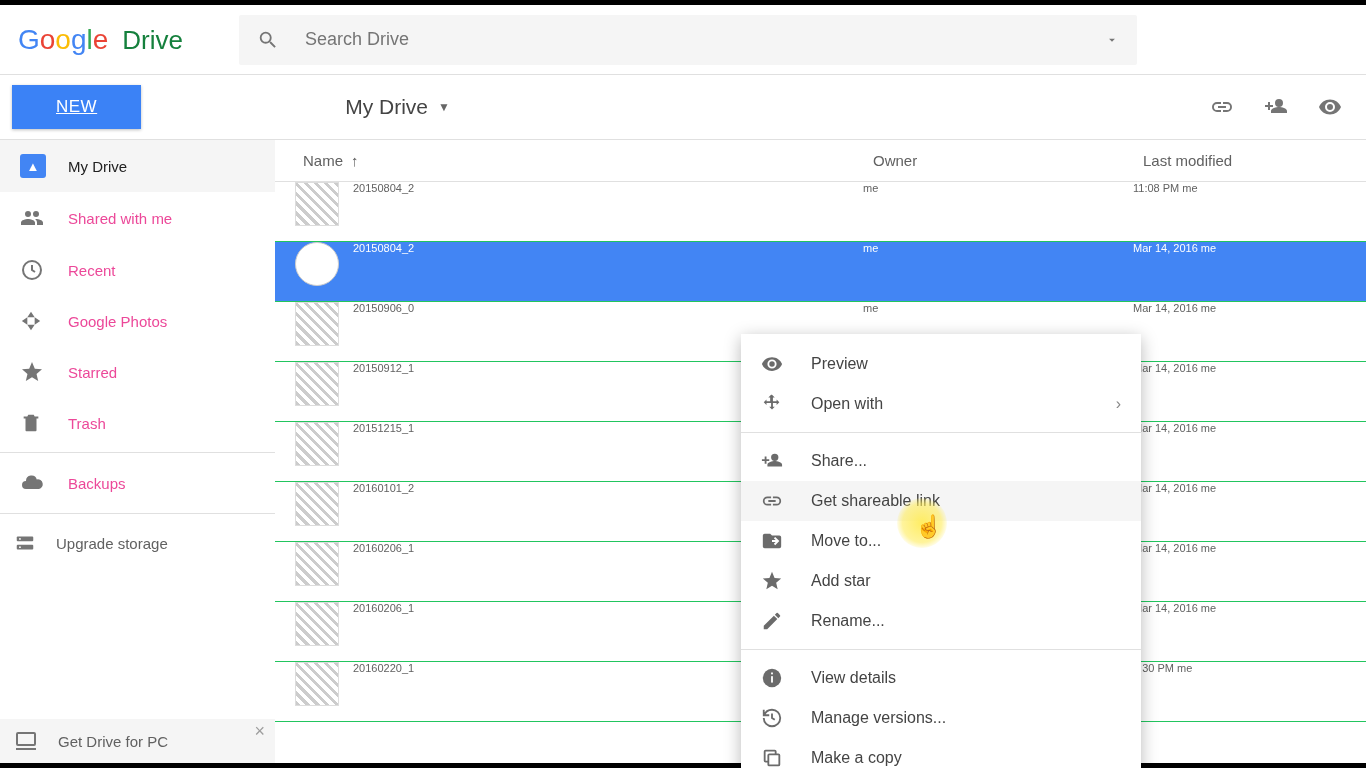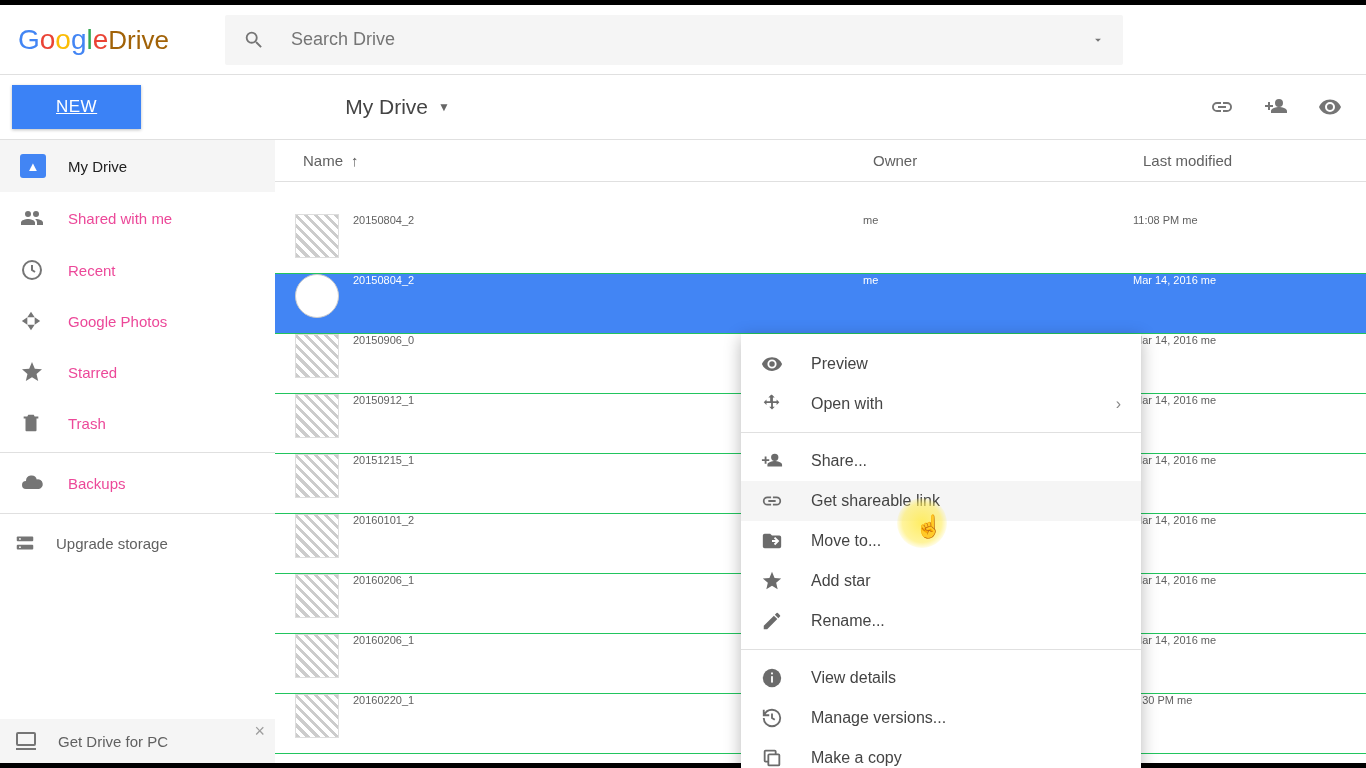--- a/index.html
+++ b/index.html
@@ -7,21 +7,21 @@
   .black-bar { background: #000; height: 5px; width: 100%; }
   .header { display: flex; align-items: center; height: 70px; padding: 0 12px; border-bottom: 1px solid #e0e0e0; }
   .logo { display: flex; align-items: baseline; padding: 0 6px; }
   .logo-g { font-size: 28px; font-weight: 500; }
   .logo-g .c1 { color: #4285F4; }
   .logo-g .c2 { color: #EA4335; }
   .logo-g .c3 { color: #FBBC05; }
   .logo-g .c4 { color: #4285F4; }
   .logo-g .c5 { color: #34A853; }
   .logo-g .c6 { color: #EA4335; }
-  .logo-drive { color: #a16207; font-size: 26px; font-weight: 300; margin-left: 0; }
+  .logo-drive { color: #15803d; font-size: 26px; font-weight: 300; margin-left: 14px; }
   .search-container { margin-left: 50px; display: flex; align-items: center; background: #f5f5f5; height: 50px; width: 898px; border-radius: 2px; padding: 0 18px; }
   .search-icon { color: #757575; margin-right: 26px; }
   .search-input { border: none; background: transparent; font-size: 18px; color: #757575; outline: none; flex: 1; }
   .search-input::placeholder { color: #757575; }
   .search-dd { color: #757575; }
   .toolbar { display: flex; align-items: center; height: 64px; padding: 0 24px 0 12px; }
   .new-btn { background: #3b82f6; color: #fff; border: none; font-size: 17px; font-weight: 500; letter-spacing: 0.5px; padding: 12px 44px; cursor: pointer; box-shadow: 0 1px 3px rgba(0,0,0,0.25); text-decoration: underline; }
   .breadcrumb { margin-left: 204px; display: flex; align-items: center; color: #444; font-size: 21px; cursor: pointer; }
   .breadcrumb .dd { margin-left: 10px; color: #666; font-size: 12px; }
   .toolbar-right { margin-left: auto; display: flex; gap: 30px; color: #757575; }
@@ -30,21 +30,21 @@
   .sidebar { width: 275px; display: flex; flex-direction: column; background: #fff; }
   .nav-item { display: flex; align-items: center; padding: 14px 20px; gap: 22px; color: #ec4899; font-size: 15px; cursor: pointer; }
   .nav-item.active { background: #f5f5f5; color: #212121; font-weight: 500; }
   .nav-item .nic { width: 26px; text-align: center; color: #616161; }
   .nav-item.active .nic { }
   .nav-sep { border-top: 1px solid #e0e0e0; margin: 4px 0; }
   .sidebar .quota { color: #9e9e9e; font-size: 14px; padding: 14px 14px; }
   .sidebar .upgrade { display: flex; align-items: center; gap: 20px; padding: 14px 14px; color: #616161; font-size: 15px; cursor: pointer; }
   .sidebar .bottom-promo { margin-top: auto; background: #f5f5f5; display: flex; align-items: center; padding: 10px 14px; color: #616161; font-size: 15px; position: relative; }
   .bottom-promo .x { position: absolute; right: 10px; top: 2px; color: #9e9e9e; cursor: pointer; font-size: 18px; }
-  .content { flex: 1; display: flex; flex-direction: column; position: relative; gap: 32px; }
+  .content { flex: 1; display: flex; flex-direction: column; position: relative; }
   .cols { display: flex; align-items: center; padding: 12px 28px; color: #616161; font-size: 15px; font-weight: 500; border-bottom: 1px solid #e0e0e0; }
   .cols .cname { width: 570px; display:flex; align-items:center; gap:8px;}
   .cols .cowner { width: 270px; }
   .row { display: flex; align-items: flex-start; height: 60px; padding: 0 20px; border-bottom: 1px solid #22c55e; color: #616161; font-size: 11px; }
   .row .thumb { width: 44px; height: 44px; background: repeating-linear-gradient(45deg, #ccc 0 3px, #fff 3px 7px); margin-right: 14px; border:1px solid #ddd; }
   .row .thumb.round { border-radius: 50%; background: #fff; border: 1px solid #ccc; }
   .row .fname { width: 510px; white-space: nowrap; overflow: hidden; }
   .row .owner { width: 270px; }
   .row.selected { background: #4285F4; color: #fff; }
   .row.selected .owner, .row.selected .modified { font-weight: 500; }

